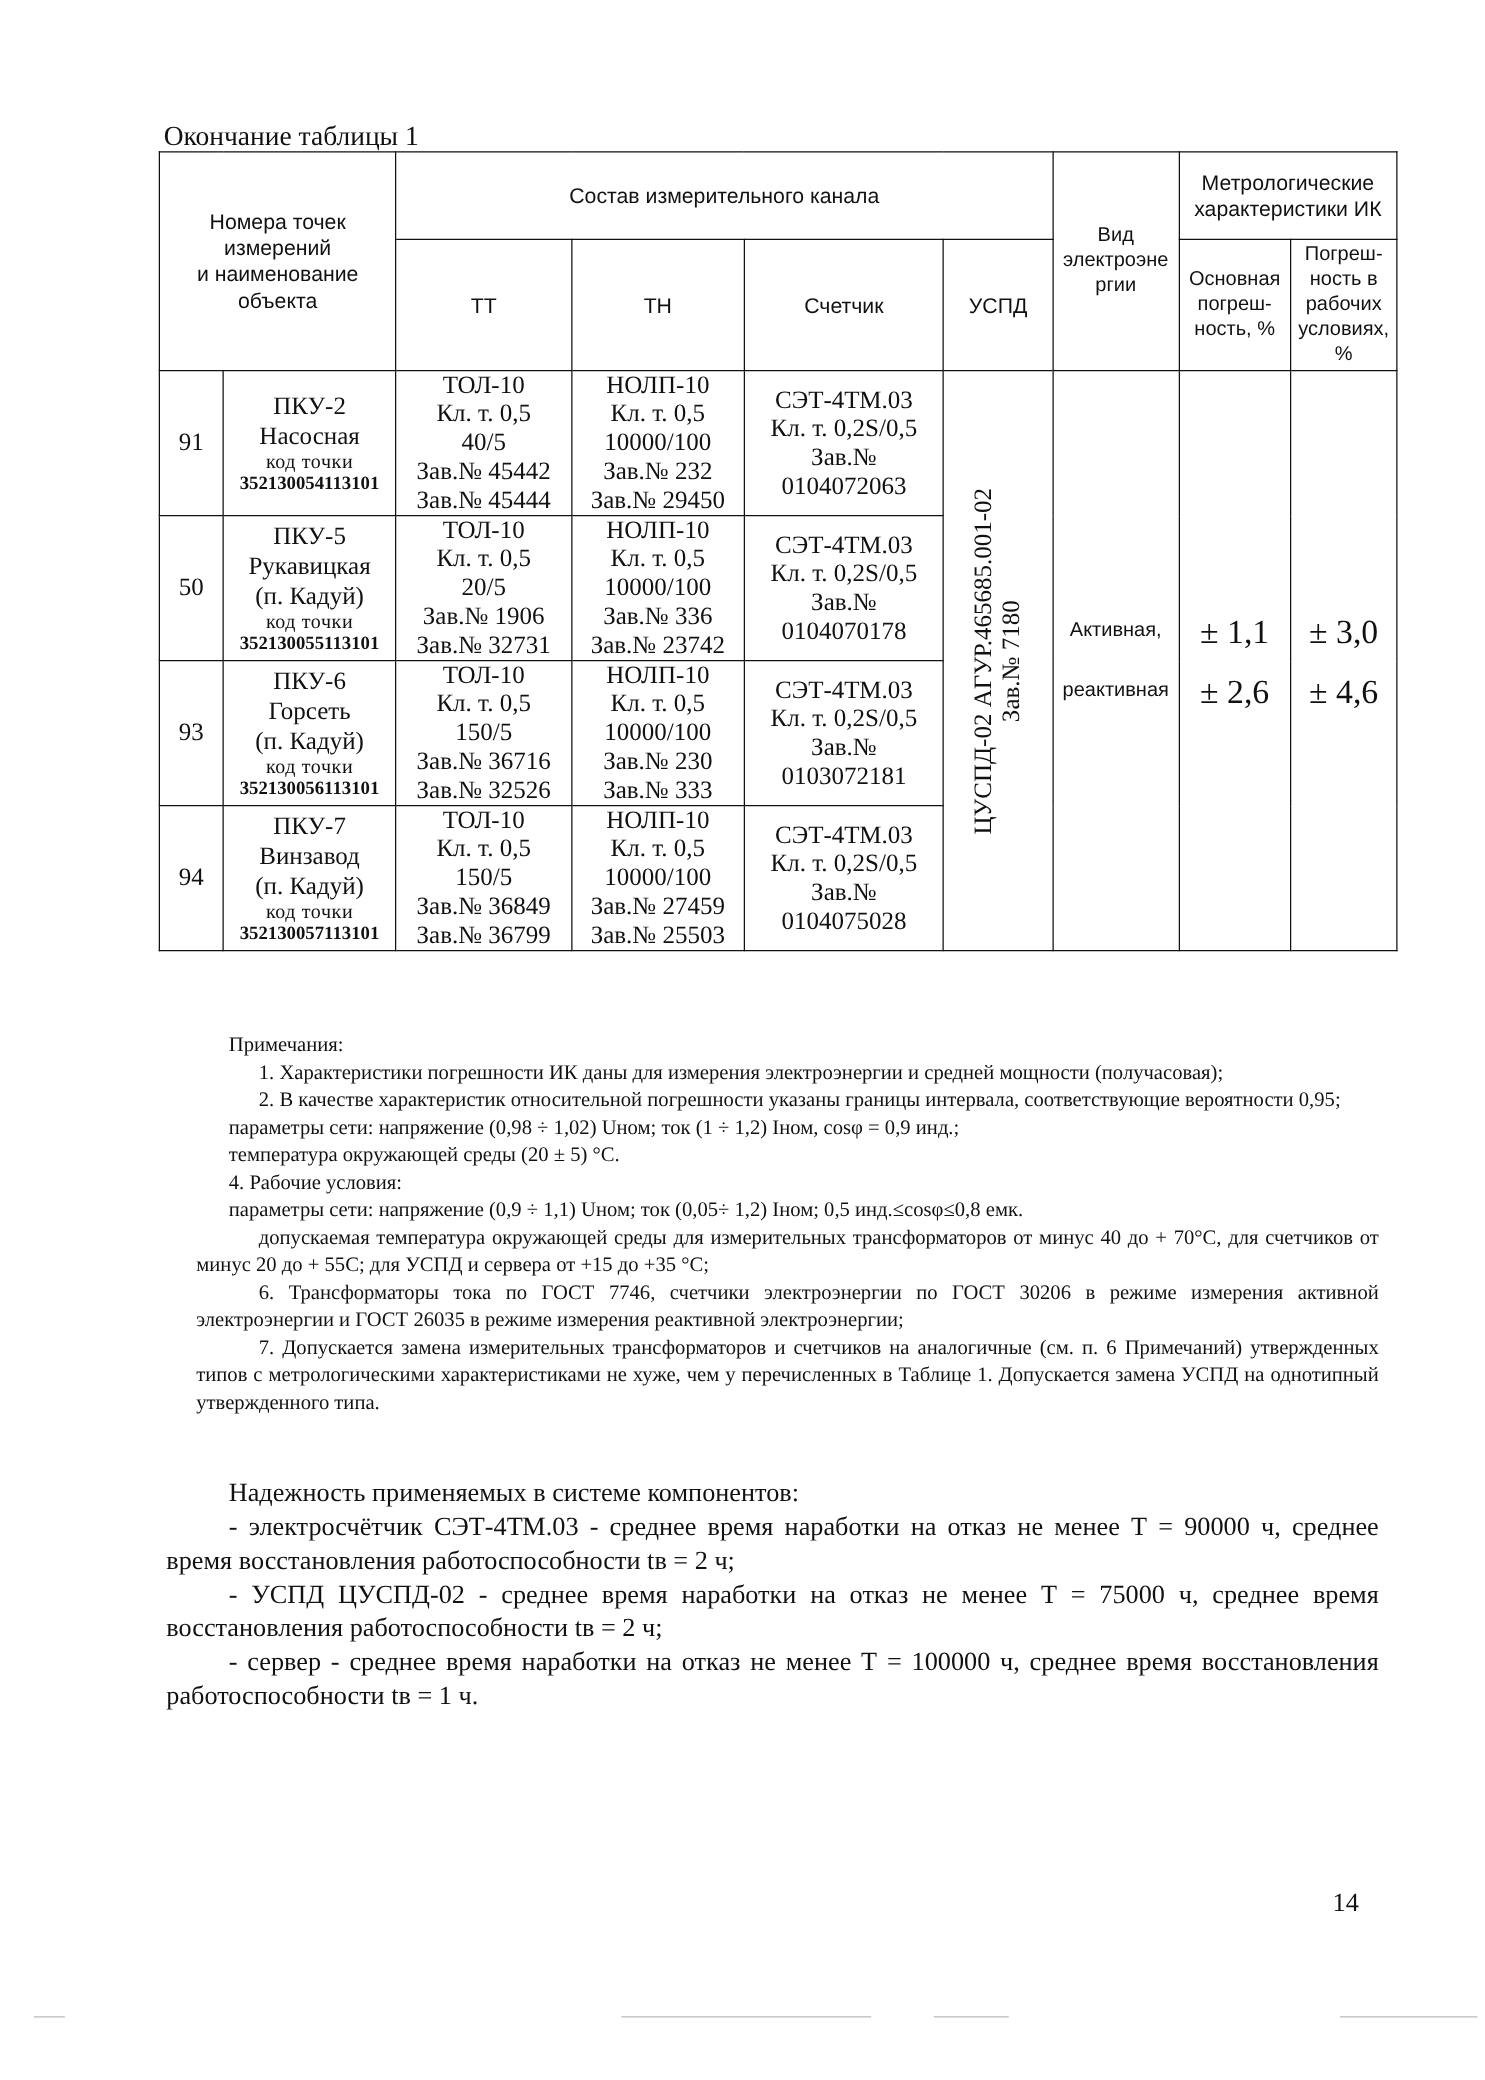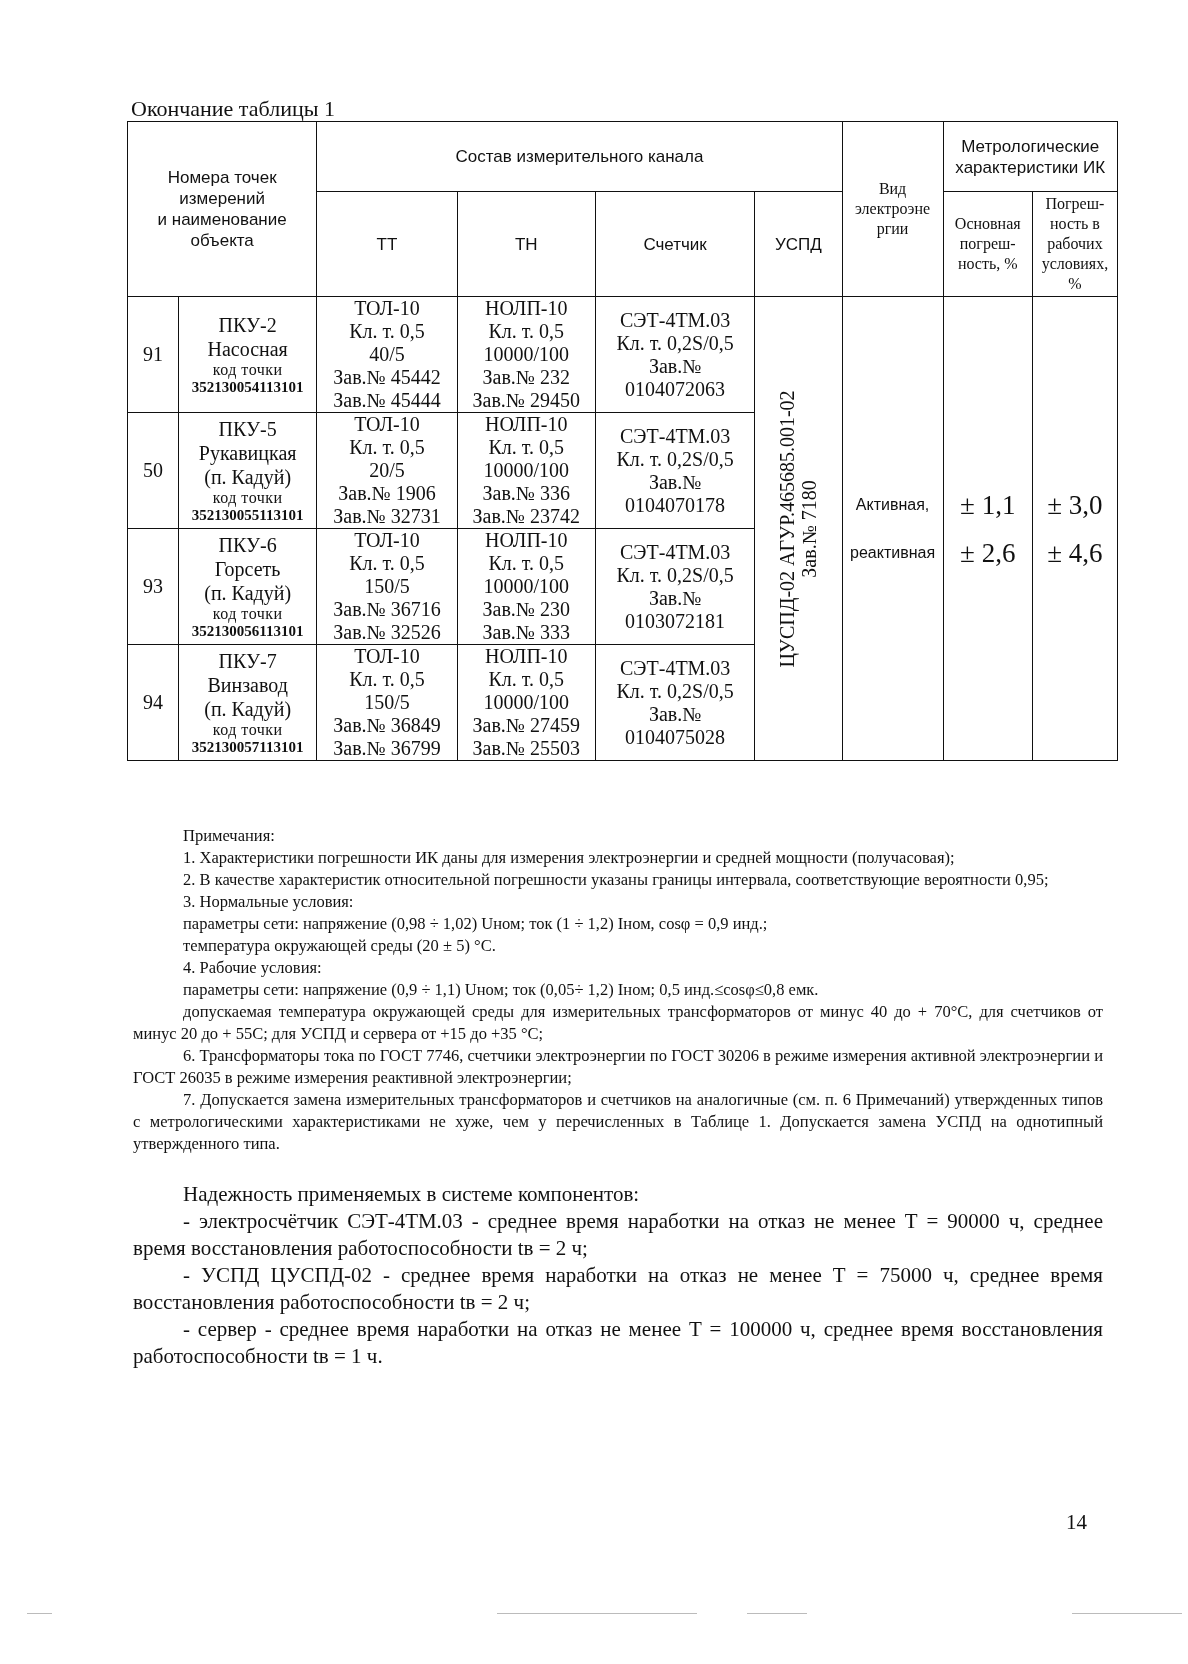--- a/index.html
+++ b/index.html
@@ -4,34 +4,34 @@
 <style>
   html, body { margin: 0; padding: 0; background: #ffffff; }
   body { width: 1188px; height: 1664px; position: relative; overflow: hidden; color: #111; font-family: "Liberation Serif", serif; }
   .page { position: absolute; left: 12px; top: 0; width: 1188px; height: 1332px; }
 
   .caption { position: absolute; left: 119px; top: 96px; font-size: 22px; }
 
   table.t1 { position: absolute; left: 115px; top: 121px; width: 991px; border-collapse: collapse; table-layout: fixed; }
   table.t1 td, table.t1 th { border: 1.5px solid #111; padding: 0; text-align: center; vertical-align: middle; font-weight: normal; }
   .hdr { font-family: "Liberation Sans", sans-serif; font-size: 17px; line-height: 21px; }
-  .hdr-sm { font-family: Liberation Serif, serif; font-size: 16px; line-height: 20px; }
+  .hdr-sm { font-family: Liberation Sans, sans-serif; font-size: 16px; line-height: 20px; }
   .cell { font-size: 20px; line-height: 23px; }
   .num { font-size: 20px; }
   .obj-name { font-size: 20px; line-height: 24px; text-align: center; }
   .obj-code-label { font-family: Liberation Serif, serif; font-size: 16px; line-height: 17px; letter-spacing: 0.5px; }
   .obj-code { font-size: 15px; line-height: 19px; font-weight: bold; }
   .uspd-cell { position: relative; }
   .uspd-rot { position: absolute; left: 50%; top: 50%; transform: translate(-50%, -50%) rotate(-90deg); white-space: nowrap; text-align: center; font-size: 20px; line-height: 22px; }
   .kind { font-family: "Liberation Sans", sans-serif; font-size: 16px; line-height: 48px; }
   .metr { font-size: 27px; line-height: 48px; }
 
   .notes { position: absolute; left: 121px; top: 825px; width: 970px; font-size: 16.5px; line-height: 22px; text-align: justify; }
   .notes p { margin: 0; }
-  .notes .ind { text-indent: 50px; }
+  .notes .ind { text-indent: 50px; margin-left: 24px; }
   .notes .ind2 { padding-left: 50px; }
 
   .rel { position: absolute; left: 121px; top: 1181px; width: 970px; font-size: 21px; line-height: 27px; text-align: justify; }
   .rel p { margin: 0; }
   .rel .ind { text-indent: 50px; }
 
   .pagenum { position: absolute; left: 1054px; top: 1510px; font-size: 21px; }
   .scanline { position: absolute; top: 1613px; height: 1px; background: #bbb; }
 </style>
 </head>
@@ -231,21 +231,20 @@
         <div>0104075028</div>
       </td>
     </tr>
   </tbody>
     </table>
 
   <div class="notes">
     <p class="ind2">Примечания:</p>
     <p class="ind">1. Характеристики погрешности ИК даны для измерения электроэнергии и средней мощности (получасовая);</p>
     <p class="ind">2. В качестве характеристик относительной погрешности указаны границы интервала, соответствующие вероятности 0,95;</p>
-    <p class="ind2">3. Нормальные условия:</p>
     <p class="ind2">параметры сети: напряжение (0,98 ÷ 1,02) Uном;  ток (1 ÷ 1,2) Iном, cosφ = 0,9 инд.;</p>
     <p class="ind2">температура окружающей среды (20 ± 5) °С.</p>
     <p class="ind2">4. Рабочие условия:</p>
     <p class="ind2">параметры сети: напряжение (0,9 ÷ 1,1) Uном; ток (0,05÷ 1,2) Iном; 0,5 инд.≤cosφ≤0,8 емк.</p>
     <p class="ind">допускаемая температура окружающей среды для измерительных трансформаторов от минус 40 до + 70°С, для счетчиков от минус 20 до + 55С; для УСПД и сервера от +15 до +35 °С;</p>
     <p class="ind">6. Трансформаторы тока по ГОСТ 7746, счетчики электроэнергии по ГОСТ 30206 в режиме измерения активной электроэнергии и ГОСТ 26035 в режиме измерения реактивной электроэнергии;</p>
     <p class="ind">7. Допускается замена измерительных трансформаторов и счетчиков на аналогичные (см. п. 6 Примечаний) утвержденных типов с метрологическими характеристиками не хуже, чем у перечисленных в Таблице 1. Допускается замена УСПД на однотипный утвержденного типа.</p>
   </div>
 
   <div class="rel">

